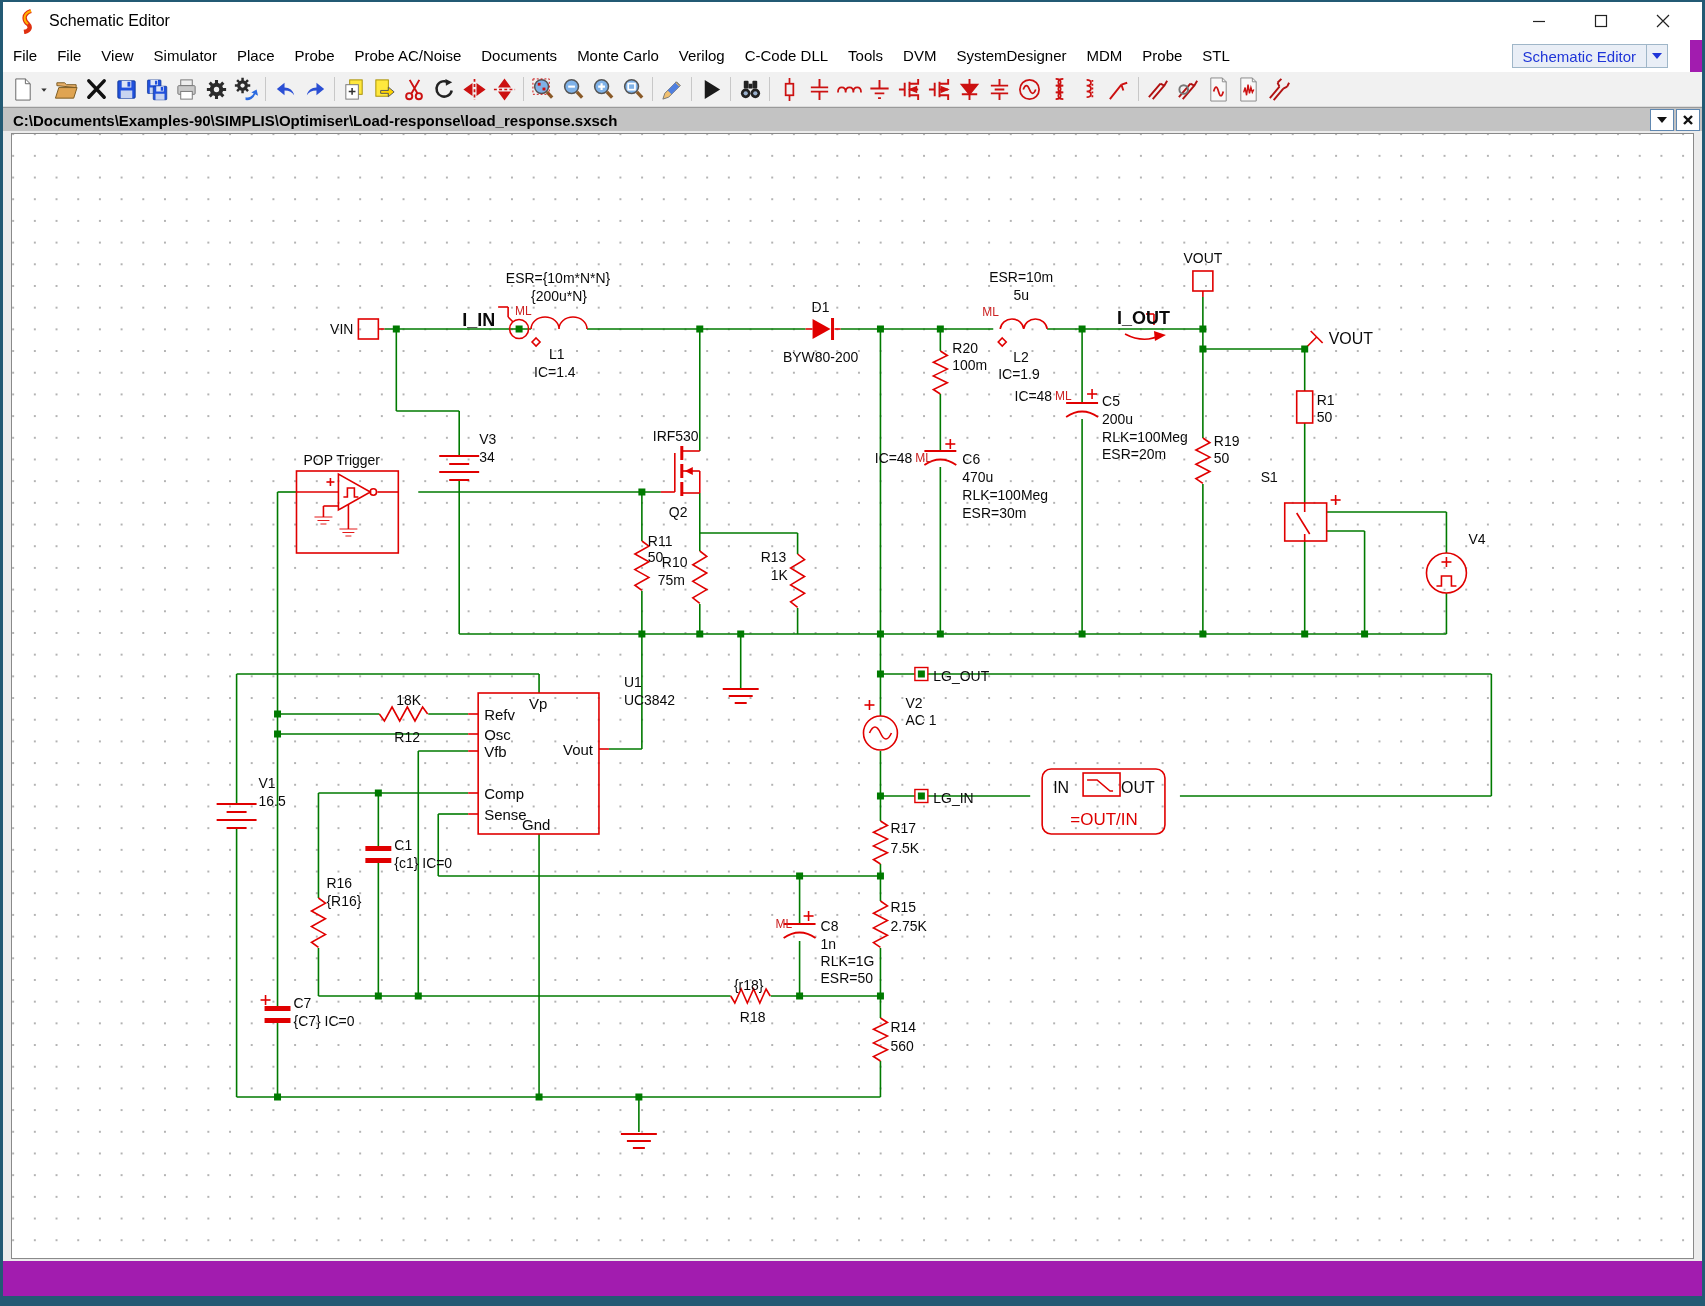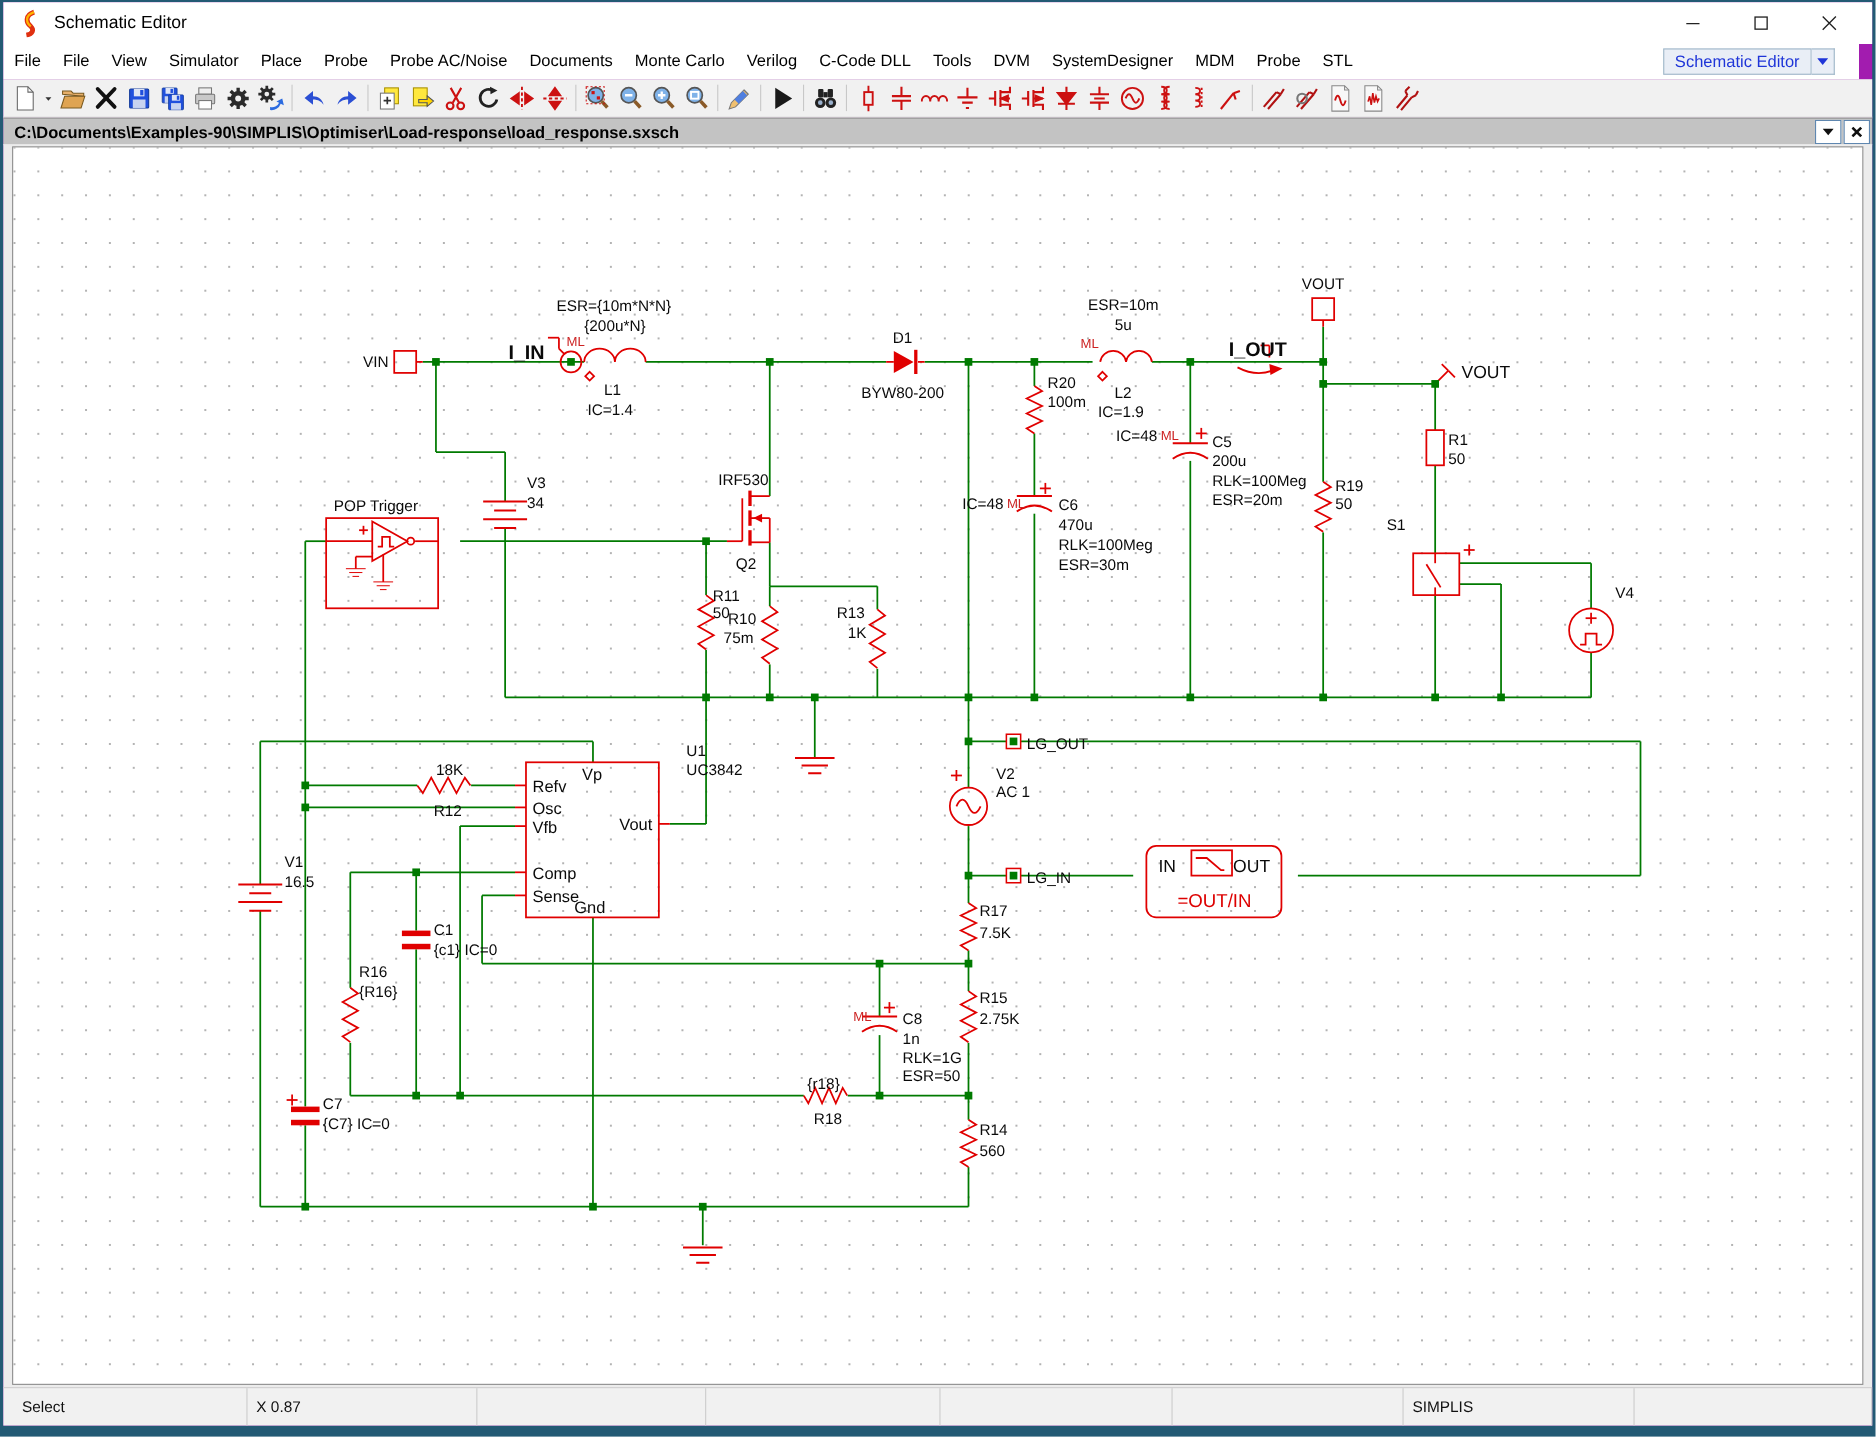--- a/index.html
+++ b/index.html
@@ -788,23 +788,13 @@
             <text x="820" y="982" text-anchor="start" class="lbl">ESR=50</text>
             <text x="748" y="989" text-anchor="middle" class="lbl">{r18}</text>
             <text x="752" y="1021" text-anchor="middle" class="lbl">R18</text>
             <text x="890" y="1031" text-anchor="start" class="lbl">R14</text>
             <text x="890" y="1050" text-anchor="start" class="lbl">560</text>
           </g>
       </svg>
     </div>
   </div>
 
-  <div class="statusbar" id="statusbar">
-      <div class="scell" style="width: 222px;">Select</div>
-      <div class="scell" style="width: 209px;">X 0.87</div>
-      <div class="scell" style="width: 208px;"></div>
-      <div class="scell" style="width: 213px;"></div>
-      <div class="scell" style="width: 211px;"></div>
-      <div class="scell" style="width: 210px;"></div>
-      <div class="scell" style="width: 210px;">SIMPLIS</div>
-      <div class="scell" style="width: auto; flex: 1 1 0%;"></div>
-    </div>
 </div>
 
 </body></html>

